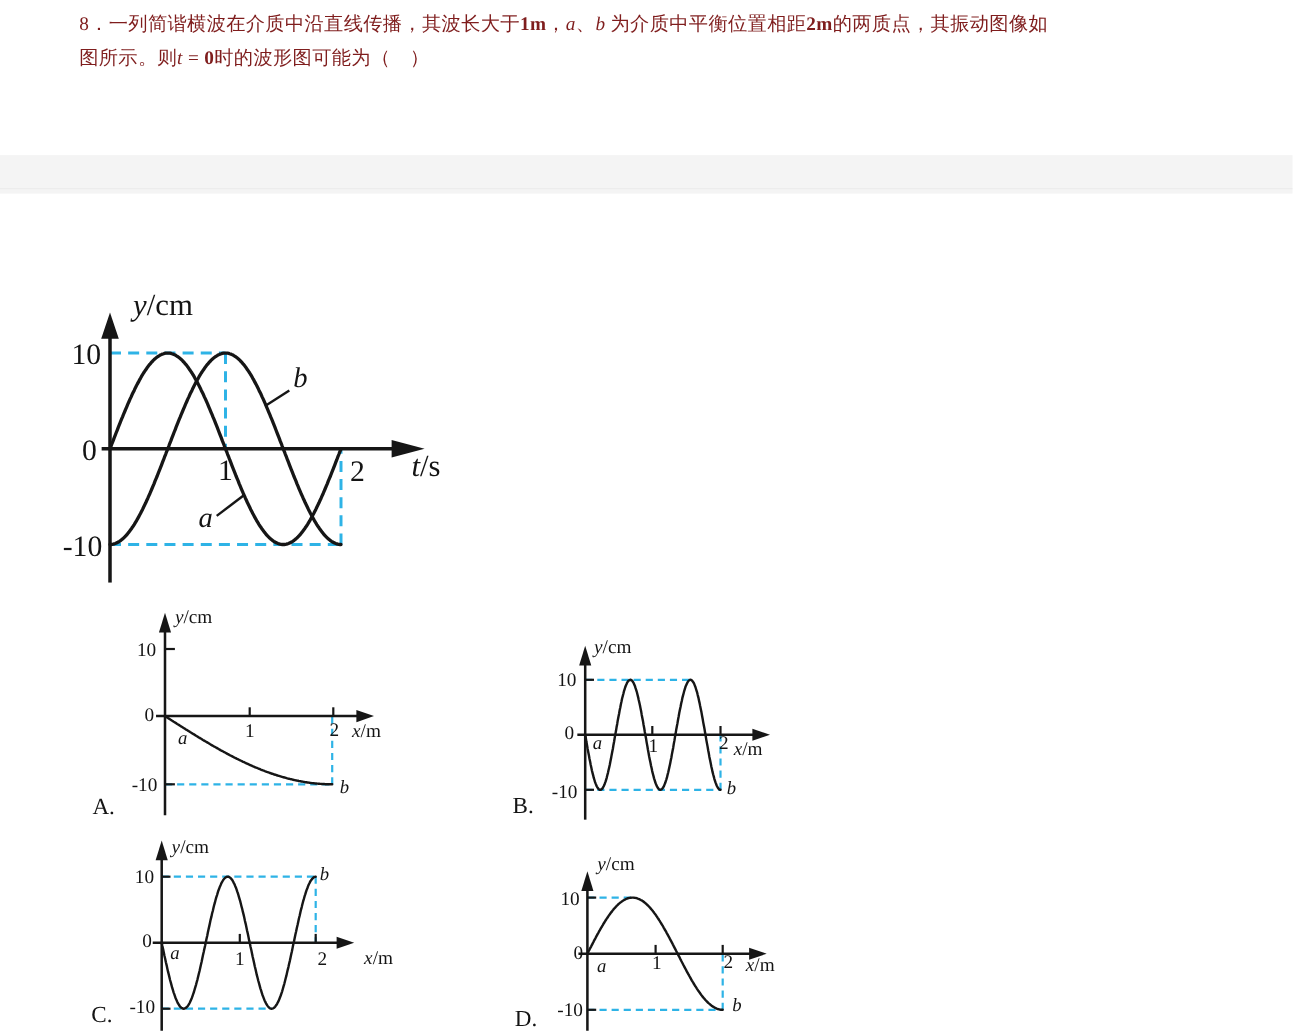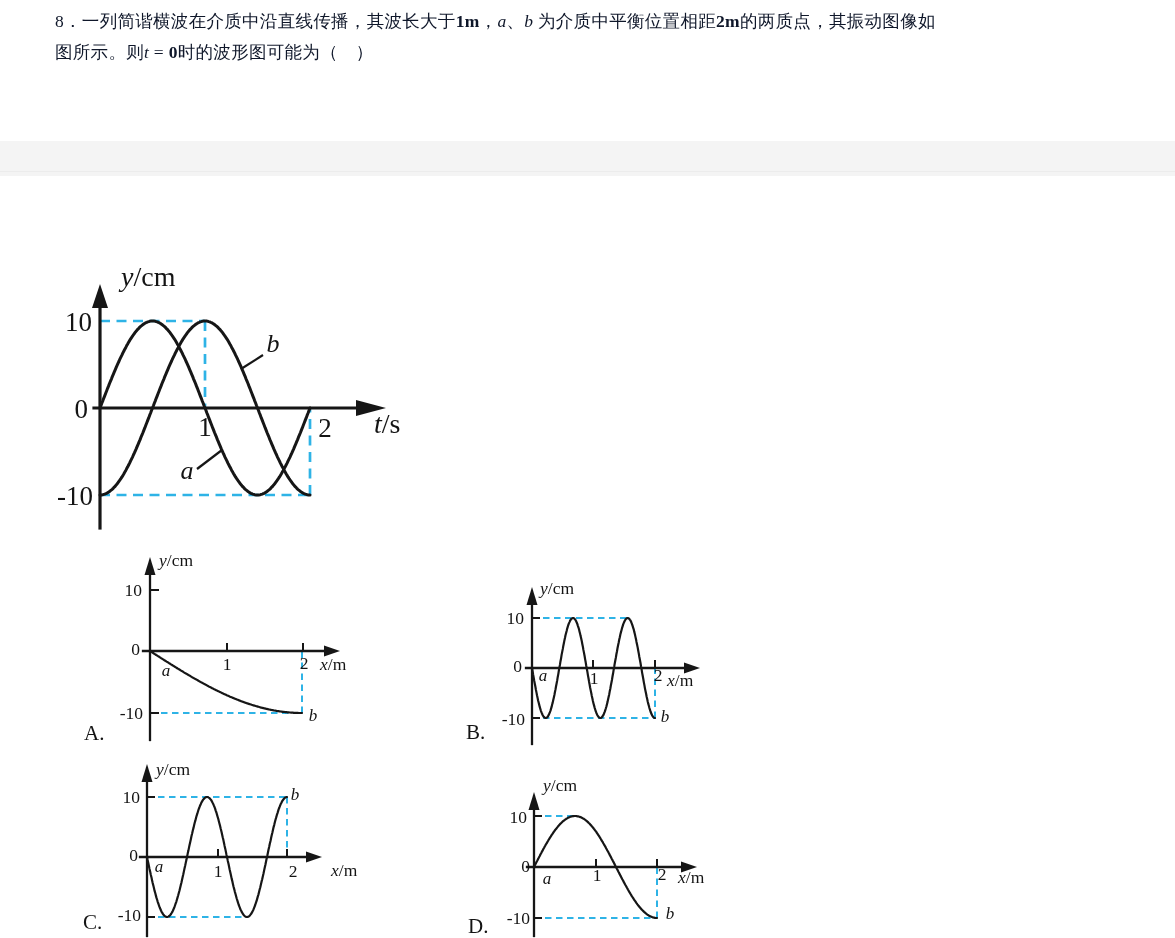--- a/index.html
+++ b/index.html
@@ -1,22 +1,22 @@
 <!DOCTYPE html>
 <html><head>
 <meta charset="utf-8">
 <style>
   html,body{margin:0;padding:0;}
   body{
     width:1175px;height:938px;position:relative;background:#ffffff;overflow:hidden;
     font-family:"Liberation Serif","DejaVu Serif",serif;color:#1a1a1a;
   }
   .qline{
-    position:absolute;left:55px;white-space:nowrap;
-    font-size:17.5px;letter-spacing:.3px;color:#0f172a;text-align:center;
+    position:absolute;left:72px;white-space:nowrap;
+    font-size:17.5px;letter-spacing:.3px;color:#7f1d1d;text-align:center;
   }
   #qline1{top:9px;}
   #qline2{top:40px;}
   .it{font-style:italic;}
   .bd{font-weight:bold;}
   #band{position:absolute;left:0;top:141px;width:1175px;height:35px;background:#f4f4f4;}
   #band .innerline{position:absolute;left:0;bottom:4px;width:100%;height:1px;background:#ececec;}
   svg{position:absolute;left:0;top:0;}
   .axis{stroke:#161616;stroke-width:2.3px;fill:none;stroke-linecap:square;}
   .axis-main{stroke-width:3.2px;}

